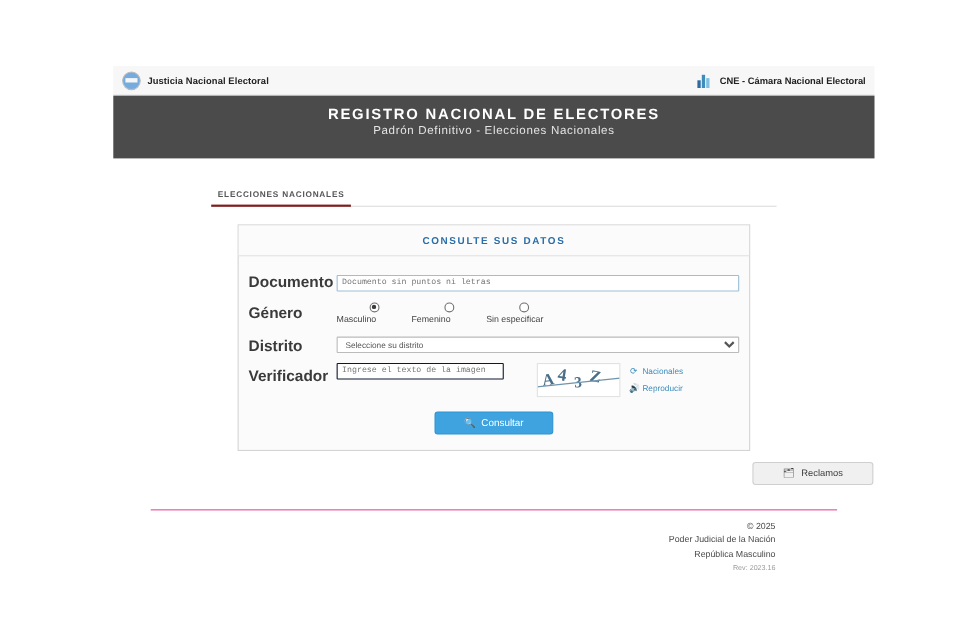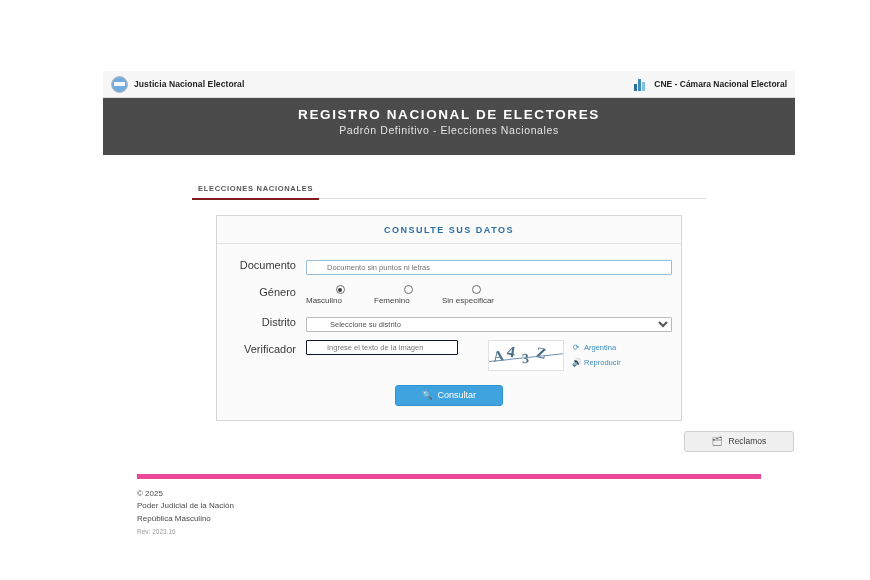--- a/index.html
+++ b/index.html
@@ -9,21 +9,21 @@
   body {
     width: 870px;
     height: 580px;
     background: #ffffff;
     font-family: "Liberation Sans", sans-serif;
     overflow: hidden;
   }
   .page {
     position: absolute;
     left: 103px;
-    top: 71px;
+    top: 60px;
     width: 692px;
     height: 470px;
     background: #ffffff;
   }
 
   
   .topbar {
     display: flex;
     align-items: center;
     justify-content: space-between;
@@ -150,38 +150,38 @@
     padding: 12px 9px 14px 9px;
   }
 
   .row {
     display: flex;
     align-items: flex-start;
     margin-bottom: 8px;
   }
   .row-label {
     width: 80px;
-    text-align: right;
     padding-right: 10px;
-    font-size: 11px;
+    font-size: 14px;
     color: #3a3a3a;
     padding-top: 3px;
     box-sizing: border-box;
+    font-weight: bold;
   }
   .row-field {
     flex: 1;
   }
 
   input.text {
-    font-family: Liberation Sans, sans-serif;
+    font-family: Liberation Mono, monospace;
     font-size: 7.5px;
     color: #555555;
     height: 15px;
     box-sizing: border-box;
-    padding: 0 20px;
+    padding: 0 4px;
     border: 1px solid #9bbfd8;
     background: #ffffff;
     border-radius: 1px;
     outline: none;
   }
   input.doc {
     width: 100%;
   }
   input.verif {
     width: 152px;
@@ -189,21 +189,21 @@
   }
   select.distrito {
     width: 100%;
     height: 15px;
     font-family: "Liberation Sans", sans-serif;
     font-size: 7.5px;
     color: #555555;
     border: 1px solid #bbbbbb;
     background: #ffffff;
     border-radius: 1px;
-    padding: 0 19px;
+    padding: 0 3px;
   }
 
   
   .radios {
     display: flex;
     gap: 0px;
     padding-top: 1px;
   }
   .radio-item {
     width: 68px;
@@ -330,23 +330,23 @@
     border-radius: 3px;
     font-size: 8.5px;
     color: #3a3a3a;
     cursor: pointer;
     font-family: "Liberation Sans", sans-serif;
   }
 
   
   .footer {
     margin: 22px 34px 0 34px;
-    border-top: 5px solid #ec4899;
+    border-top: 1px solid #ec4899;
     padding-top: 9px;
-    text-align: left;
+    text-align: right;
     padding-right: 56px;
   }
   .footer .l {
     font-size: 8px;
     color: #4a4a4a;
     line-height: 12.5px;
   }
   .footer .rev {
     font-size: 6.5px;
     color: #9a9a9a;
@@ -431,21 +431,21 @@
             <div class="captcha-img">
               <span class="ch c1">A</span>
               <span class="ch c2">4</span>
               <span class="ch c3">3</span>
               <span class="ch c4">Z</span>
               <span class="line"></span>
             </div>
             <div class="captcha-links">
               <div class="cap-link">
                 <span class="cap-ico">⟳</span>
-                <span>Argentina</span>
+                <span>Nacionales</span>
               </div>
               <div class="cap-link">
                 <span class="cap-ico">🔊</span>
                 <span>Reproducir</span>
               </div>
             </div>
           </div>
         </div>
       </div>
 

